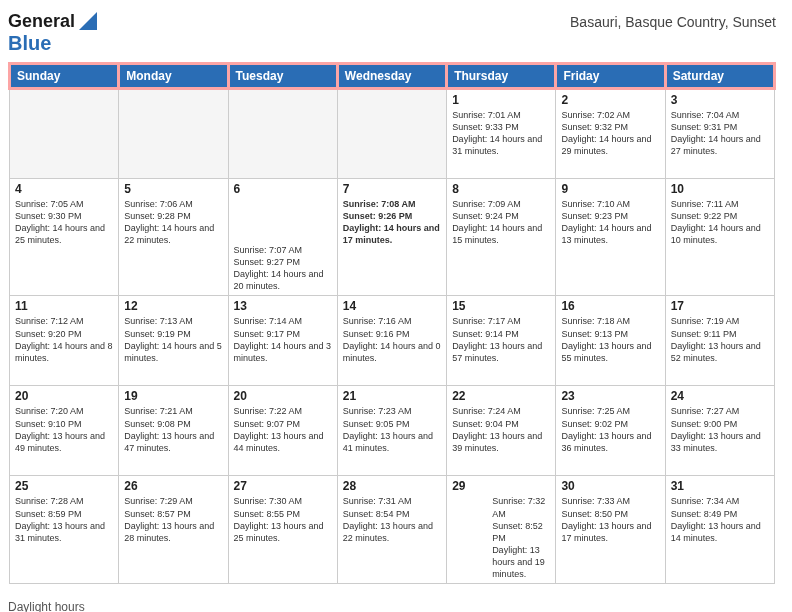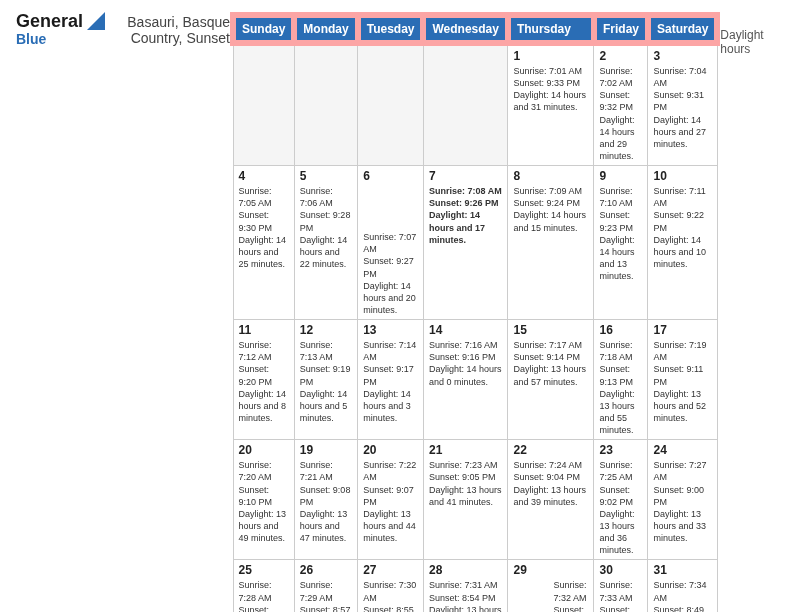--- a/index.html
+++ b/index.html
@@ -6,43 +6,43 @@
     body {
       font-family: Arial, sans-serif;
       background: #fff;
       width: 792px;
       height: 612px;
       overflow: hidden;
     }
     .page {
       width: 792px;
       height: 612px;
-      padding: 12px 16px 8px 16px;
-      display: flex;
-      flex-direction: row;
+      padding: 12px 16px 8px 8px;
+      display: flex;
+      flex-direction: column;
     }
     .header {
       display: flex;
       justify-content: space-between;
       align-items: flex-start;
       margin-bottom: 8px;
     }
     .logo {
       display: flex;
       flex-direction: column;
       align-items: flex-start;
     }
     .logo-text-general {
       font-size: 18px;
       font-weight: bold;
       color: #1a1a1a;
       line-height: 1.1;
     }
     .logo-text-blue {
-      font-size: 14px;
+      font-size: 20px;
       font-weight: bold;
       color: #2a6db5;
       line-height: 1.1;
     }
     .logo-row {
       display: flex;
       align-items: center;
       gap: 2px;
     }
     .title-section {
@@ -69,21 +69,21 @@
       border-collapse: collapse;
       flex: 1;
     }
     .day-header {
       background-color: #2a6db5;
       color: #fff;
       text-align: left;
       padding: 4px 6px;
       font-size: 12px;
       font-weight: bold;
-      border: 6px solid #fca5a5;
+      border: 3px solid #fca5a5;
     }
     td {
       border: 1px solid #ccc;
       vertical-align: top;
       padding: 3px 5px;
       width: calc(100% / 7);
       height: 90px;
       font-size: 9.5px;
       color: #222;
       background: #fff;

